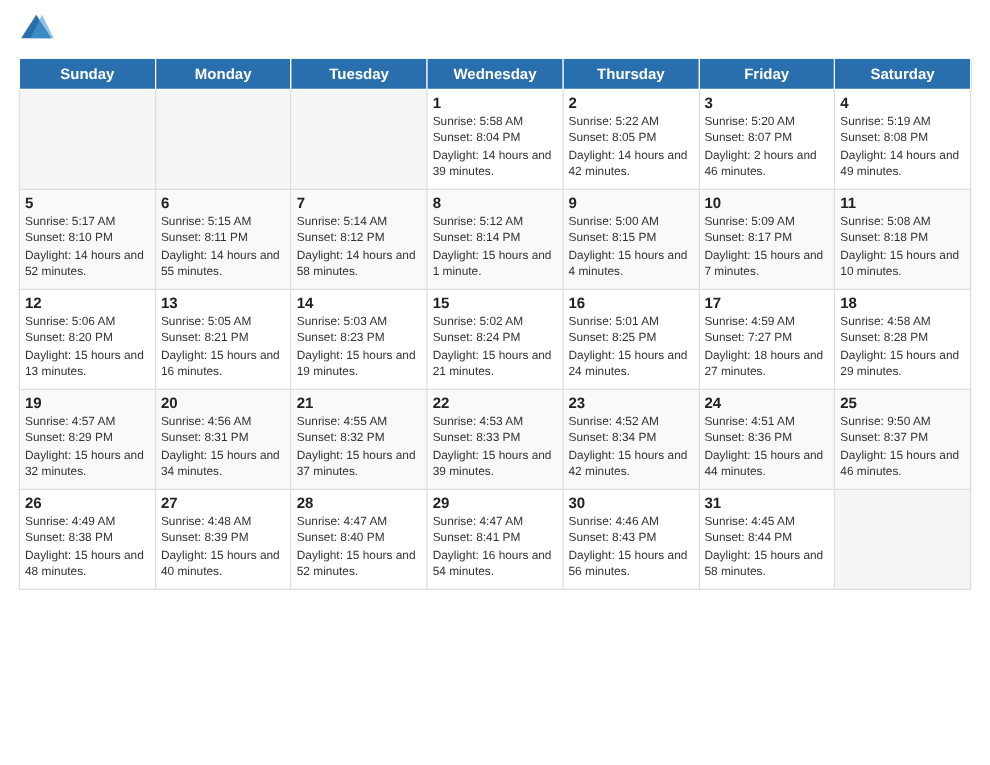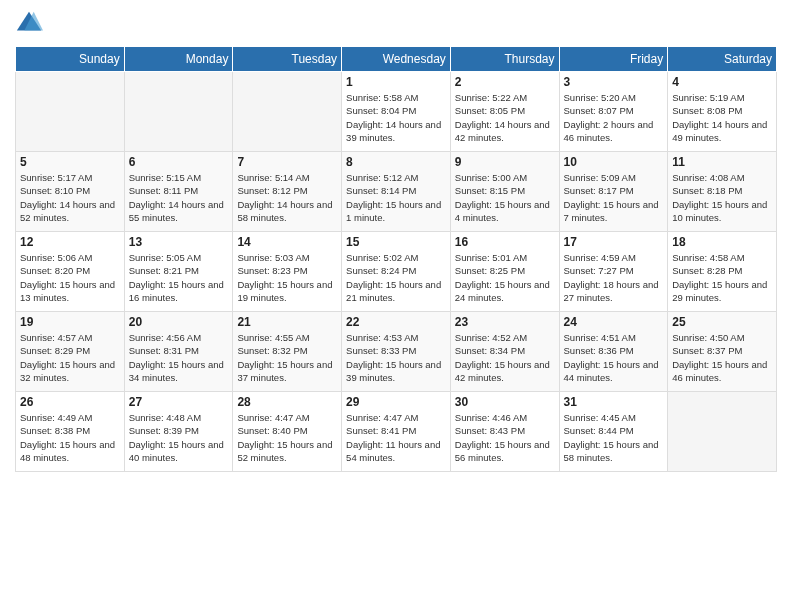--- a/index.html
+++ b/index.html
@@ -59,23 +59,23 @@
     }
     table {
       width: 100%;
       border-collapse: collapse;
       table-layout: fixed;
     }
     th {
       background-color: #2a6fad;
       color: white;
       font-size: 12px;
-      font-weight: normal;
+      font-weight: bold;
       padding: 5px 4px;
-      text-align: right;
+      text-align: center;
       border: 1px solid #fff;
     }
     td {
       vertical-align: top;
       border: 1px solid #ddd;
       padding: 3px 4px;
       font-size: 10px;
       color: #333;
       background: #fff;
       height: 80px;
@@ -145,44 +145,44 @@
           <td><span class="day-number">3</span><span class="day-info">Sunrise: 5:20 AM</span><br><span class="day-info">Sunset: 8:07 PM</span><br><span class="day-info">Daylight: 2 hours and 46 minutes.</span></td>
           <td><span class="day-number">4</span><span class="day-info">Sunrise: 5:19 AM</span><br><span class="day-info">Sunset: 8:08 PM</span><br><span class="day-info">Daylight: 14 hours and 49 minutes.</span></td>
         </tr>
         <tr>
           <td><span class="day-number">5</span><span class="day-info">Sunrise: 5:17 AM</span><br><span class="day-info">Sunset: 8:10 PM</span><br><span class="day-info">Daylight: 14 hours and 52 minutes.</span></td>
           <td><span class="day-number">6</span><span class="day-info">Sunrise: 5:15 AM</span><br><span class="day-info">Sunset: 8:11 PM</span><br><span class="day-info">Daylight: 14 hours and 55 minutes.</span></td>
           <td><span class="day-number">7</span><span class="day-info">Sunrise: 5:14 AM</span><br><span class="day-info">Sunset: 8:12 PM</span><br><span class="day-info">Daylight: 14 hours and 58 minutes.</span></td>
           <td><span class="day-number">8</span><span class="day-info">Sunrise: 5:12 AM</span><br><span class="day-info">Sunset: 8:14 PM</span><br><span class="day-info">Daylight: 15 hours and 1 minute.</span></td>
           <td><span class="day-number">9</span><span class="day-info">Sunrise: 5:00 AM</span><br><span class="day-info">Sunset: 8:15 PM</span><br><span class="day-info">Daylight: 15 hours and 4 minutes.</span></td>
           <td><span class="day-number">10</span><span class="day-info">Sunrise: 5:09 AM</span><br><span class="day-info">Sunset: 8:17 PM</span><br><span class="day-info">Daylight: 15 hours and 7 minutes.</span></td>
-          <td><span class="day-number">11</span><span class="day-info">Sunrise: 4:08 AM</span><br><span class="day-info">Sunset: 8:18 PM</span><br><span class="day-info">Daylight: 15 hours and 10 minutes.</span></td>
+          <td><span class="day-number">11</span><span class="day-info">Sunrise: 5:08 AM</span><br><span class="day-info">Sunset: 8:18 PM</span><br><span class="day-info">Daylight: 15 hours and 10 minutes.</span></td>
         </tr>
         <tr>
           <td><span class="day-number">12</span><span class="day-info">Sunrise: 5:06 AM</span><br><span class="day-info">Sunset: 8:20 PM</span><br><span class="day-info">Daylight: 15 hours and 13 minutes.</span></td>
           <td><span class="day-number">13</span><span class="day-info">Sunrise: 5:05 AM</span><br><span class="day-info">Sunset: 8:21 PM</span><br><span class="day-info">Daylight: 15 hours and 16 minutes.</span></td>
           <td><span class="day-number">14</span><span class="day-info">Sunrise: 5:03 AM</span><br><span class="day-info">Sunset: 8:23 PM</span><br><span class="day-info">Daylight: 15 hours and 19 minutes.</span></td>
           <td><span class="day-number">15</span><span class="day-info">Sunrise: 5:02 AM</span><br><span class="day-info">Sunset: 8:24 PM</span><br><span class="day-info">Daylight: 15 hours and 21 minutes.</span></td>
           <td><span class="day-number">16</span><span class="day-info">Sunrise: 5:01 AM</span><br><span class="day-info">Sunset: 8:25 PM</span><br><span class="day-info">Daylight: 15 hours and 24 minutes.</span></td>
           <td><span class="day-number">17</span><span class="day-info">Sunrise: 4:59 AM</span><br><span class="day-info">Sunset: 7:27 PM</span><br><span class="day-info">Daylight: 18 hours and 27 minutes.</span></td>
           <td><span class="day-number">18</span><span class="day-info">Sunrise: 4:58 AM</span><br><span class="day-info">Sunset: 8:28 PM</span><br><span class="day-info">Daylight: 15 hours and 29 minutes.</span></td>
         </tr>
         <tr>
           <td><span class="day-number">19</span><span class="day-info">Sunrise: 4:57 AM</span><br><span class="day-info">Sunset: 8:29 PM</span><br><span class="day-info">Daylight: 15 hours and 32 minutes.</span></td>
           <td><span class="day-number">20</span><span class="day-info">Sunrise: 4:56 AM</span><br><span class="day-info">Sunset: 8:31 PM</span><br><span class="day-info">Daylight: 15 hours and 34 minutes.</span></td>
           <td><span class="day-number">21</span><span class="day-info">Sunrise: 4:55 AM</span><br><span class="day-info">Sunset: 8:32 PM</span><br><span class="day-info">Daylight: 15 hours and 37 minutes.</span></td>
           <td><span class="day-number">22</span><span class="day-info">Sunrise: 4:53 AM</span><br><span class="day-info">Sunset: 8:33 PM</span><br><span class="day-info">Daylight: 15 hours and 39 minutes.</span></td>
           <td><span class="day-number">23</span><span class="day-info">Sunrise: 4:52 AM</span><br><span class="day-info">Sunset: 8:34 PM</span><br><span class="day-info">Daylight: 15 hours and 42 minutes.</span></td>
           <td><span class="day-number">24</span><span class="day-info">Sunrise: 4:51 AM</span><br><span class="day-info">Sunset: 8:36 PM</span><br><span class="day-info">Daylight: 15 hours and 44 minutes.</span></td>
-          <td><span class="day-number">25</span><span class="day-info">Sunrise: 4:50 AM</span><br><span class="day-info">Sunset: 8:37 PM</span><br><span class="day-info">Daylight: 15 hours and 46 minutes.</span></td>
+          <td><span class="day-number">25</span><span class="day-info">Sunrise: 9:50 AM</span><br><span class="day-info">Sunset: 8:37 PM</span><br><span class="day-info">Daylight: 15 hours and 46 minutes.</span></td>
         </tr>
         <tr>
           <td><span class="day-number">26</span><span class="day-info">Sunrise: 4:49 AM</span><br><span class="day-info">Sunset: 8:38 PM</span><br><span class="day-info">Daylight: 15 hours and 48 minutes.</span></td>
           <td><span class="day-number">27</span><span class="day-info">Sunrise: 4:48 AM</span><br><span class="day-info">Sunset: 8:39 PM</span><br><span class="day-info">Daylight: 15 hours and 40 minutes.</span></td>
           <td><span class="day-number">28</span><span class="day-info">Sunrise: 4:47 AM</span><br><span class="day-info">Sunset: 8:40 PM</span><br><span class="day-info">Daylight: 15 hours and 52 minutes.</span></td>
-          <td><span class="day-number">29</span><span class="day-info">Sunrise: 4:47 AM</span><br><span class="day-info">Sunset: 8:41 PM</span><br><span class="day-info">Daylight: 11 hours and 54 minutes.</span></td>
+          <td><span class="day-number">29</span><span class="day-info">Sunrise: 4:47 AM</span><br><span class="day-info">Sunset: 8:41 PM</span><br><span class="day-info">Daylight: 16 hours and 54 minutes.</span></td>
           <td><span class="day-number">30</span><span class="day-info">Sunrise: 4:46 AM</span><br><span class="day-info">Sunset: 8:43 PM</span><br><span class="day-info">Daylight: 15 hours and 56 minutes.</span></td>
           <td><span class="day-number">31</span><span class="day-info">Sunrise: 4:45 AM</span><br><span class="day-info">Sunset: 8:44 PM</span><br><span class="day-info">Daylight: 15 hours and 58 minutes.</span></td>
           <td class="empty"></td>
         </tr>
       </tbody>
   </table>
 </div>
 
 </body></html>

